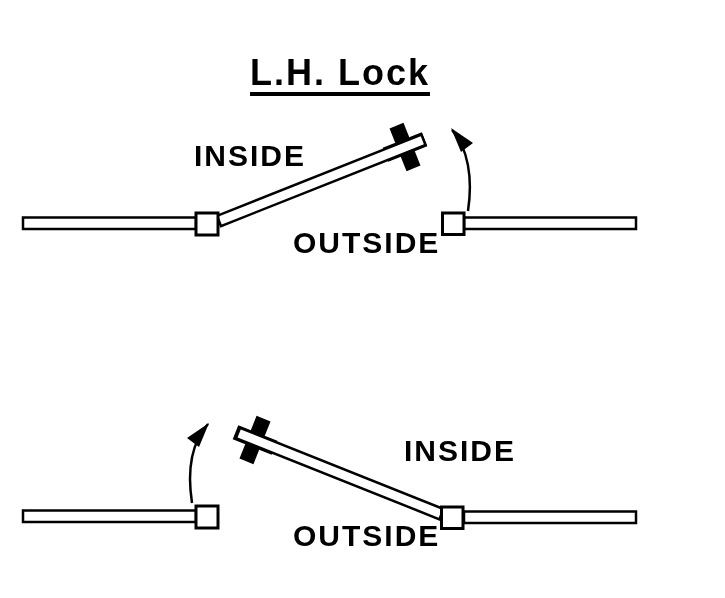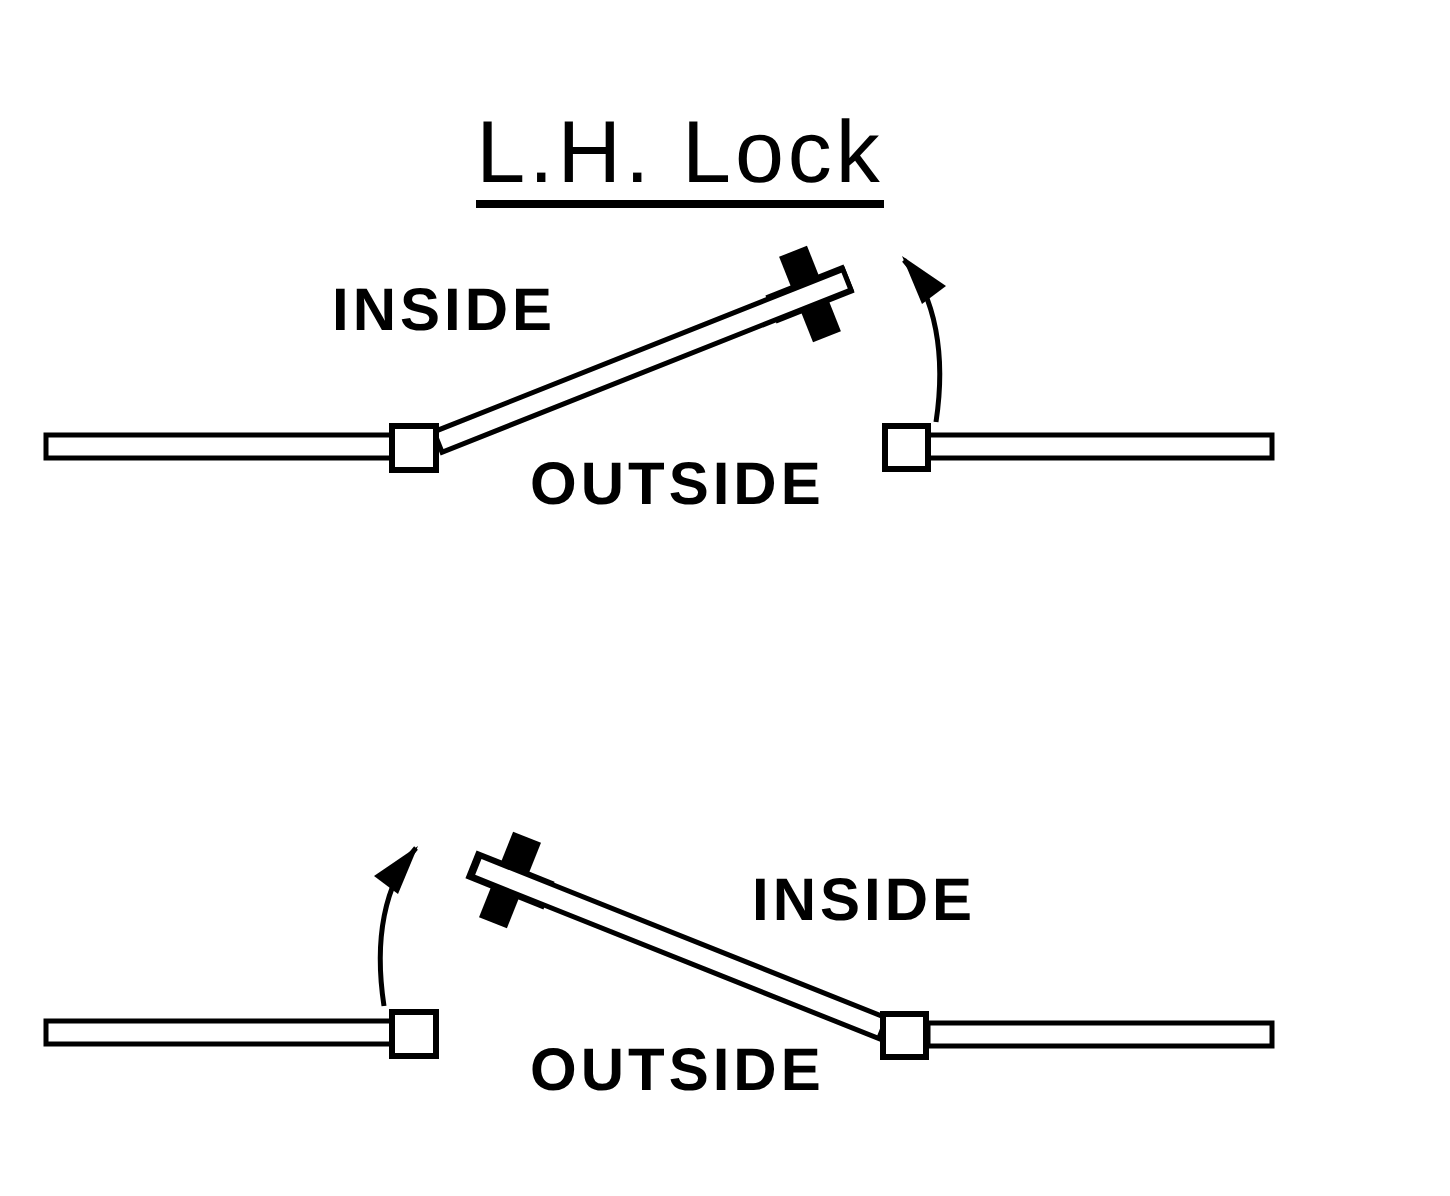--- a/index.html
+++ b/index.html
@@ -16,41 +16,42 @@
     font-family: "Liberation Sans", "DejaVu Sans", sans-serif;
     color: #000000;
   }
   #shapes {
     position: absolute;
     left: 0;
     top: 0;
   }
   .title {
     position: absolute;
-    font-size: 44px;
-    font-weight: 400;
+    font-size: 36px;
+    font-weight: 700;
     letter-spacing: 2px;
     line-height: 1.0;
     text-align: center;
     white-space: nowrap;
     color: #000;
   }
   .title .u {
     display: inline-block;
     border-bottom: 4px solid #000;
     padding-bottom: 1px;
   }
   .side-label {
     position: absolute;
     font-size: 30px;
     font-weight: 700;
     letter-spacing: 2px;
     line-height: 1.0;
     white-space: nowrap;
     color: #000;
+    margin-left: 28px;
   }
 </style>
 </head>
 <body>
 
 <div id="canvas">
 
   <svg id="shapes" width="725" height="598" viewBox="0 0 725 598">
 
     <g>

